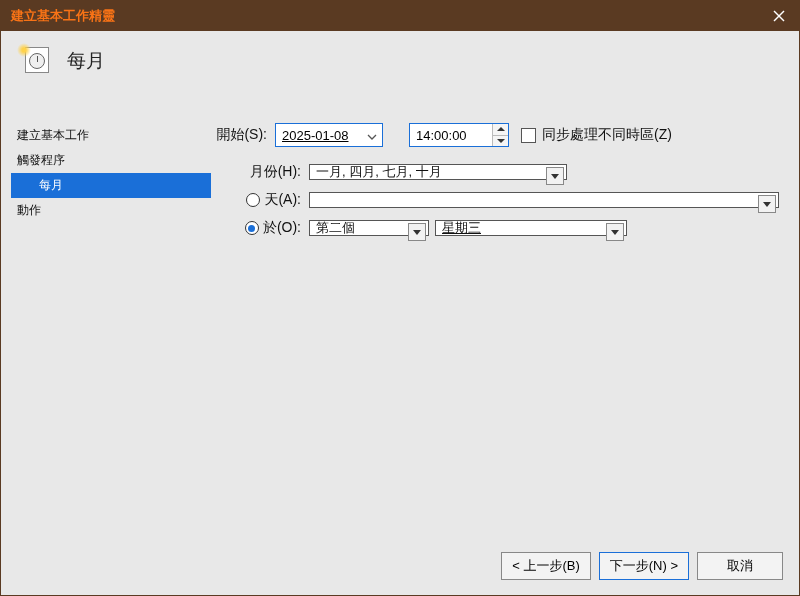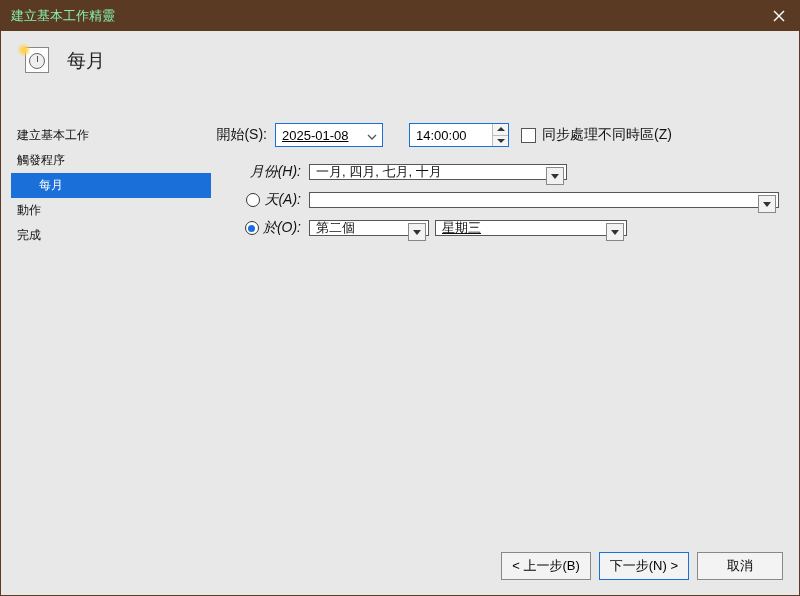--- a/index.html
+++ b/index.html
@@ -1,20 +1,20 @@
 <!DOCTYPE html>
 <html><head>
 <meta charset="utf-8">
 <style>
 * { box-sizing: border-box; margin: 0; padding: 0; font-family: "Microsoft JhengHei", "PingFang TC", sans-serif; }
 html, body { width: 800px; height: 596px; overflow: hidden; background: #e8e8e8; }
 
 .window { width: 800px; height: 596px; background: #e8e8e8; display: flex; flex-direction: column; border: 1px solid #5a3a22; }
 
-.titlebar { height: 30px; background: #5a3a22; color: #86efac; display: flex; align-items: center; justify-content: space-between; padding: 0 8px 0 10px; font-size: 13px; }
+.titlebar { height: 30px; background: #5a3a22; color: #f97316; display: flex; align-items: center; justify-content: space-between; padding: 0 8px 0 10px; font-size: 13px; font-weight: bold; }
 .titlebar .close { width: 24px; height: 24px; display: flex; align-items: center; justify-content: center; cursor: pointer; font-size: 14px; }
 .titlebar .close svg { stroke: #fff; }
 
 .header { display: flex; align-items: center; padding: 14px 18px 18px 18px; gap: 16px; }
 .header .icon { width: 32px; height: 32px; position: relative; }
 .header .icon .page { position: absolute; inset: 2px 0 0 6px; width: 24px; height: 26px; background: #fff; border: 1px solid #888; }
 .header .icon .clock { position: absolute; top: 8px; left: 10px; width: 16px; height: 16px; border-radius: 50%; background: #efefef; border: 1px solid #666; }
 .header .icon .clock::after { content: ""; position: absolute; top: 2px; left: 7px; width: 1px; height: 6px; background: #555; }
 .header .icon .star { position: absolute; top: -2px; left: -2px; width: 14px; height: 14px; background: radial-gradient(circle,#ffd24a 20%,transparent 70%); }
 .header h1 { font-size: 19px; font-weight: 400; color: #222; }
@@ -26,21 +26,21 @@
 .sidebar .sub { padding: 4px 6px 4px 28px; cursor: pointer; }
 .sidebar .selected { background: #1a6fd8; color: #fff; }
 
 .form { flex: 1; padding-top: 28px; font-size: 14px; color: #111; }
 
 .row { display: flex; align-items: center; margin-bottom: 12px; gap: 6px; }
 .row.tight { margin-bottom: 10px; }
 
 .lbl { text-align: right; margin-right: 2px; }
 .lbl.w56 { width: 56px; }
-.lbl.w90 { width: 90px; display: flex; align-items: center; justify-content: flex-end; gap: 4px; font-style: italic; }
+.lbl.w90 { width: 90px; display: flex; align-items: center; justify-content: flex-end; gap: 4px; }
 
 input[type=text].date, input[type=text].time { height: 24px; border: 1px solid #1a6fd8; background: #fff; padding: 0 6px; font-size: 13px; }
 .date { width: 108px; text-decoration: underline; }
 .datewrap { position: relative; display: inline-block; }
 .datewrap .chev { position: absolute; right: 6px; top: 4px; pointer-events: none; }
 .timewrap { position: relative; display: inline-block; }
 .time { width: 100px; padding-right: 18px; margin-left: 20px; }
 .spinner { position: absolute; right: 1px; top: 1px; width: 16px; height: 22px; display: flex; flex-direction: column; border-left: 1px solid #bbb; }
 .spinner div { flex: 1; display: flex; align-items: center; justify-content: center; background: #f5f5f5; cursor: pointer; }
 .spinner div:first-child { border-bottom: 1px solid #bbb; }
@@ -91,21 +91,20 @@
     <h1>每月</h1>
   </div>
 
   <div class="body">
 
     <div class="sidebar">
       <div class="item">建立基本工作</div>
       <div class="item">觸發程序</div>
       <div class="sub selected">每月</div>
       <div class="item">動作</div>
-      <div class="item">完成</div>
     </div>
 
     <div class="form">
 
       <div class="row">
         <span class="lbl w56">開始(S):</span>
         <span class="datewrap">
           <input type="text" class="date" value="2025-01-08" style="">
           <span class="chev"><svg class="chev-svg" viewBox="0 0 10 6">
                 <path d="M1 1 L5 5 L9 1" stroke="#555" fill="none" stroke-width="1.3"></path>

